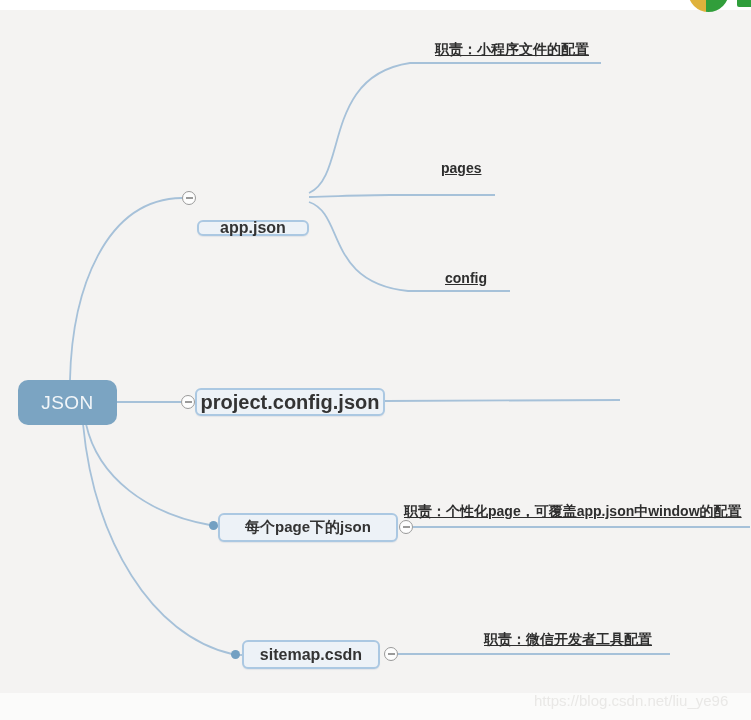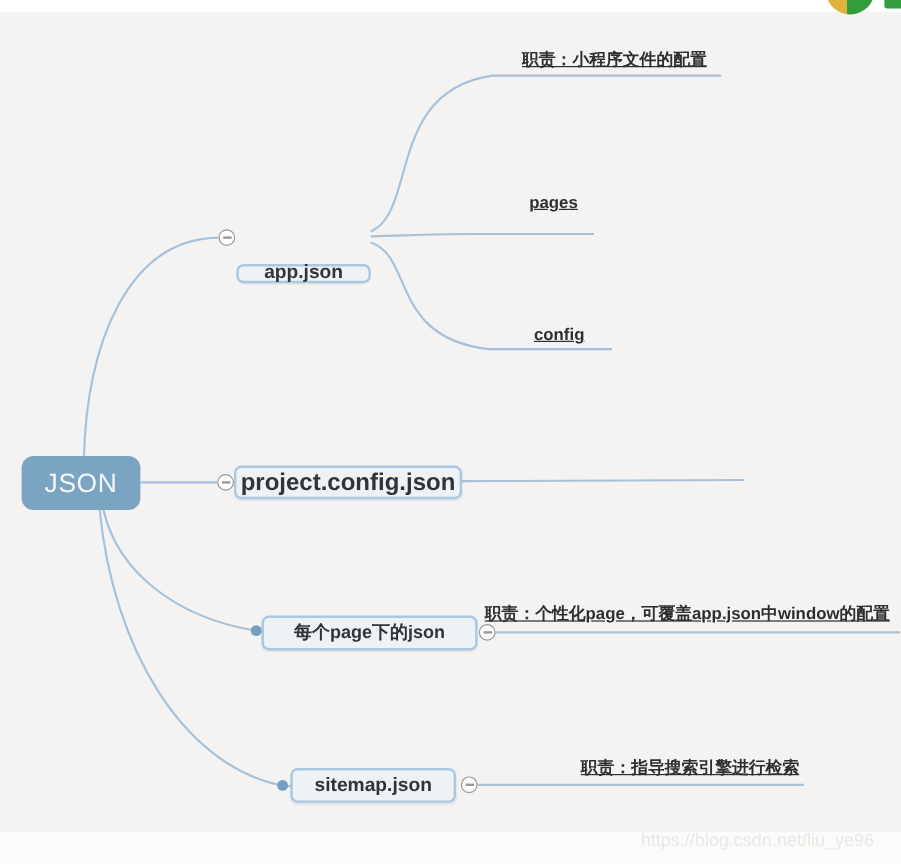--- a/index.html
+++ b/index.html
@@ -37,21 +37,21 @@
     stroke-width: 1.8;
   }
   .root-node {
     position: absolute;
     left: 18px; top: 380px;
     width: 99px; height: 45px;
     background: #7ba4c2;
     border-radius: 10px;
     display: flex; align-items: center; justify-content: center;
     color: #f2f6f9;
-    font-size: 22px;
+    font-size: 19px;
     font-weight: 500;
     letter-spacing: 0.5px;
     cursor: default;
   }
   .branch-node {
     position: absolute;
     background: #edf2f7;
     border: 2px solid #abc8e2;
     border-radius: 6px;
     box-sizing: border-box;
@@ -155,21 +155,21 @@
 
     <path d="M 213 525 L 219 527"></path>
     <path d="M 235 655 L 243 655"></path>
   </svg>
 
   <div class="root-node">JSON</div>
 
   <div class="branch-node node-app">app.json</div>
   <div class="branch-node node-project">project.config.json</div>
   <div class="branch-node node-page">每个page下的json</div>
-  <div class="branch-node node-sitemap">sitemap.json</div>
+  <div class="branch-node node-sitemap">sitemap.csdn</div>
 
   <div class="collapse-icon ci-app">
     <span class="minus"></span>
   </div>
   <div class="collapse-icon ci-project">
     <span class="minus"></span>
   </div>
   <div class="collapse-icon ci-page">
     <span class="minus"></span>
   </div>
@@ -177,20 +177,20 @@
     <span class="minus"></span>
   </div>
 
   <div class="branch-dot dot-page"></div>
   <div class="branch-dot dot-sitemap"></div>
 
   <div class="leaf-label leaf-duty-app">职责：小程序文件的配置</div>
   <div class="leaf-label leaf-pages">pages</div>
   <div class="leaf-label leaf-window">config</div>
   <div class="leaf-label leaf-duty-page">职责：个性化page，可覆盖app.json中window的配置</div>
-  <div class="leaf-label leaf-duty-sitemap">职责：指导搜索引擎进行检索</div>
+  <div class="leaf-label leaf-duty-sitemap">职责：微信开发者工具配置</div>
 
   <div class="watermark">https://blog.csdn.net/liu_ye96</div>
 
   <div class="logo-circle"></div>
   <div class="logo-bar"></div>
 
 </div>
 
 </body></html>

